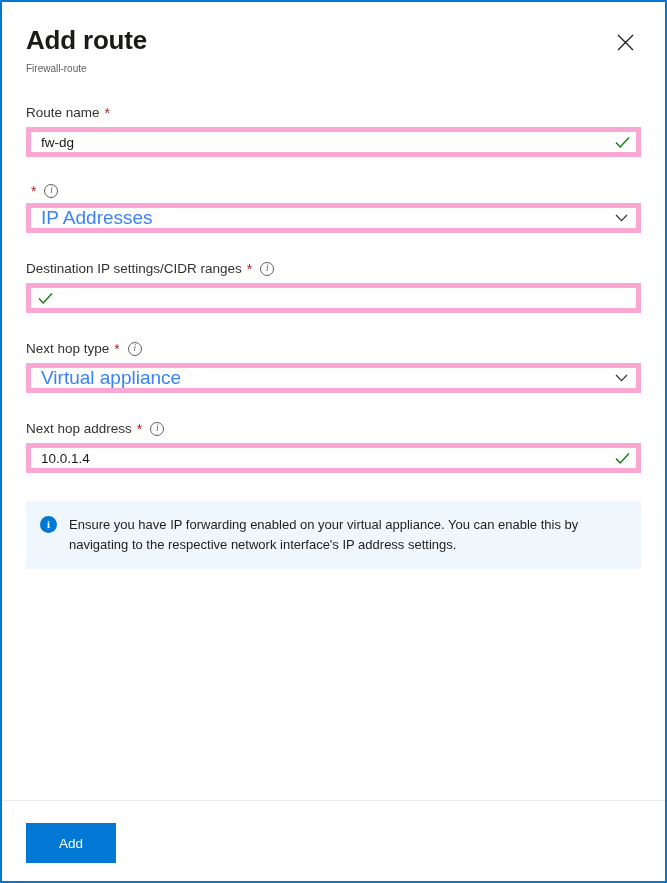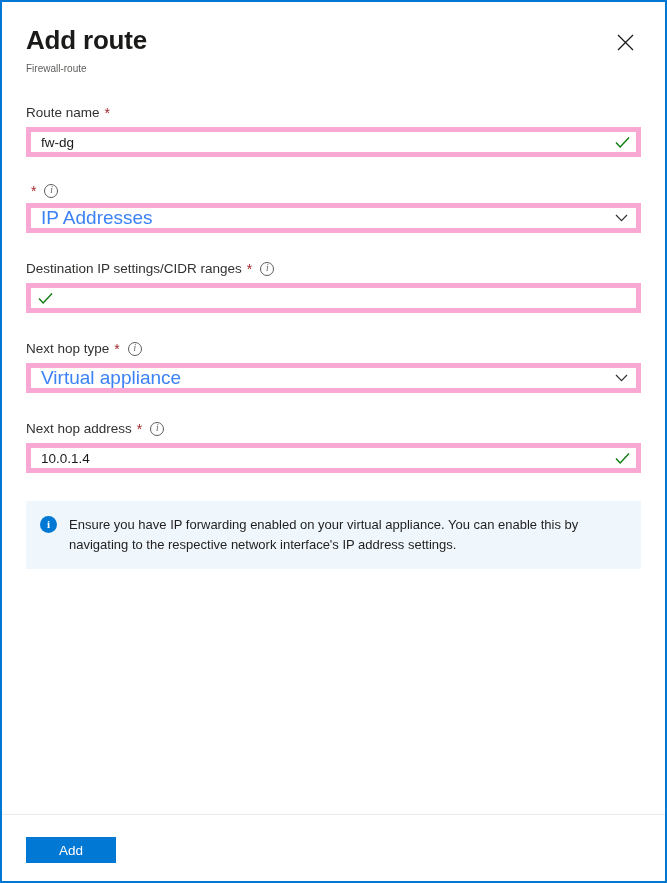--- a/index.html
+++ b/index.html
@@ -181,21 +181,21 @@
     color: #201f1e;
   }
 
   .footer {
     flex: 0 0 auto;
     border-top: 1px solid #edebe9;
     padding: 16px 24px 18px 24px;
   }
   .primary-btn {
     min-width: 90px;
-    height: 26px;
+    height: 40px;
     padding: 0 18px;
     background: #0078d4;
     color: #ffffff;
     border: none;
     font-family: "Liberation Sans", sans-serif;
     font-size: 13.5px;
     cursor: pointer;
     margin-top: 6px;
   }
 </style>

